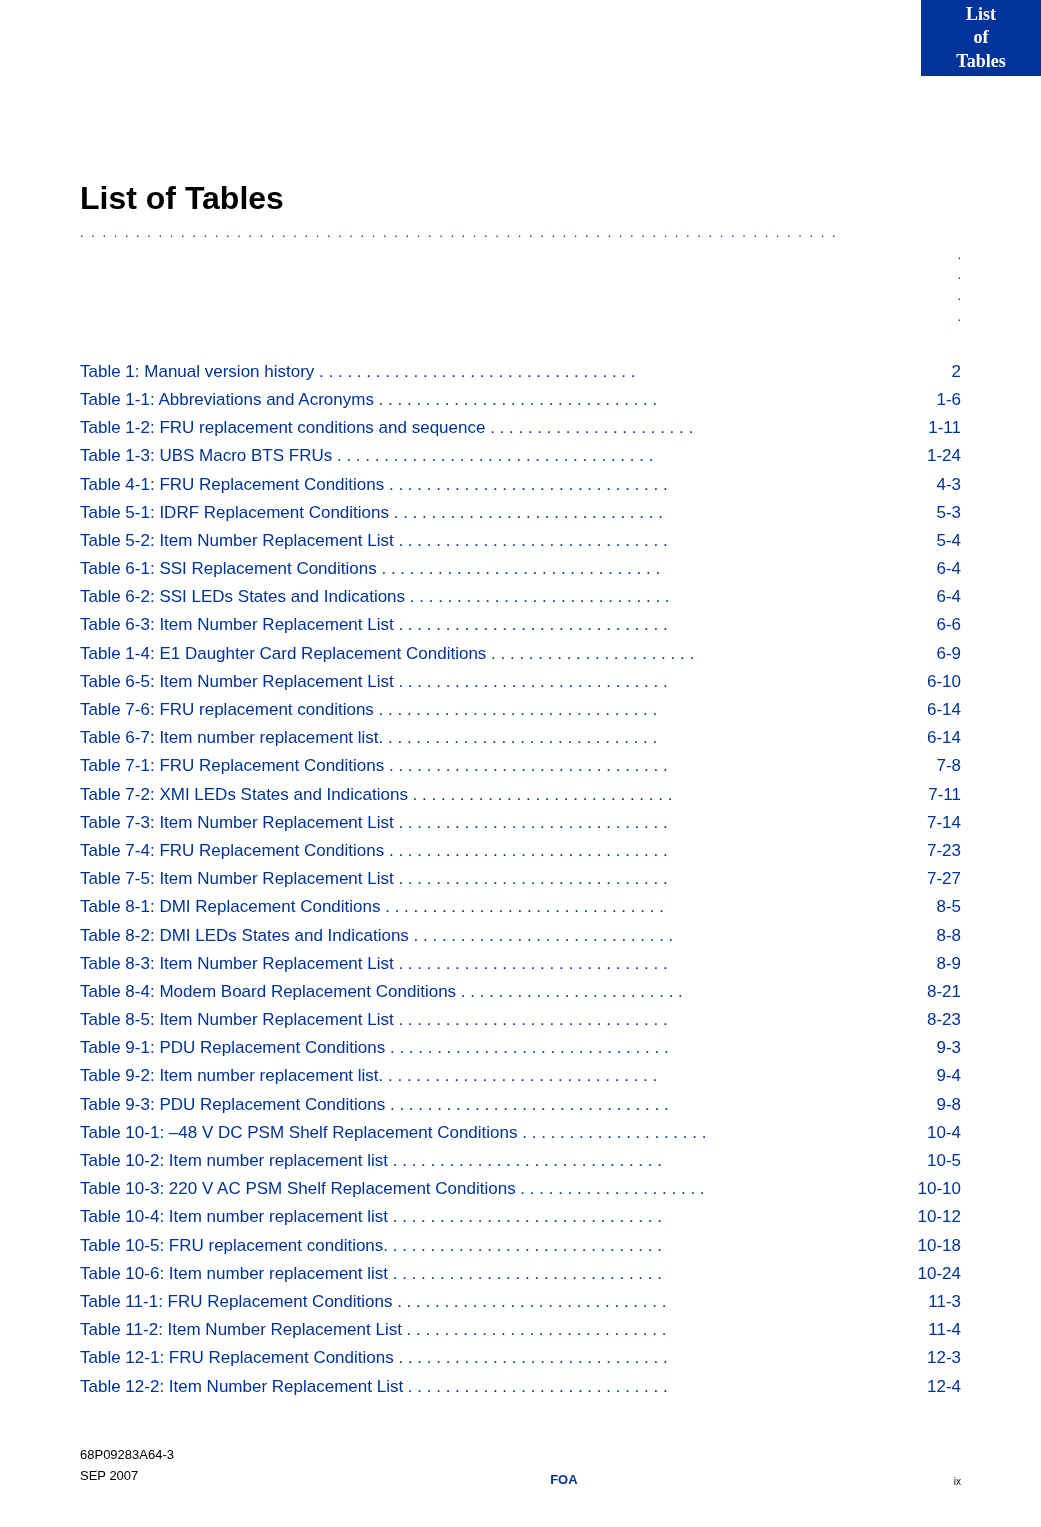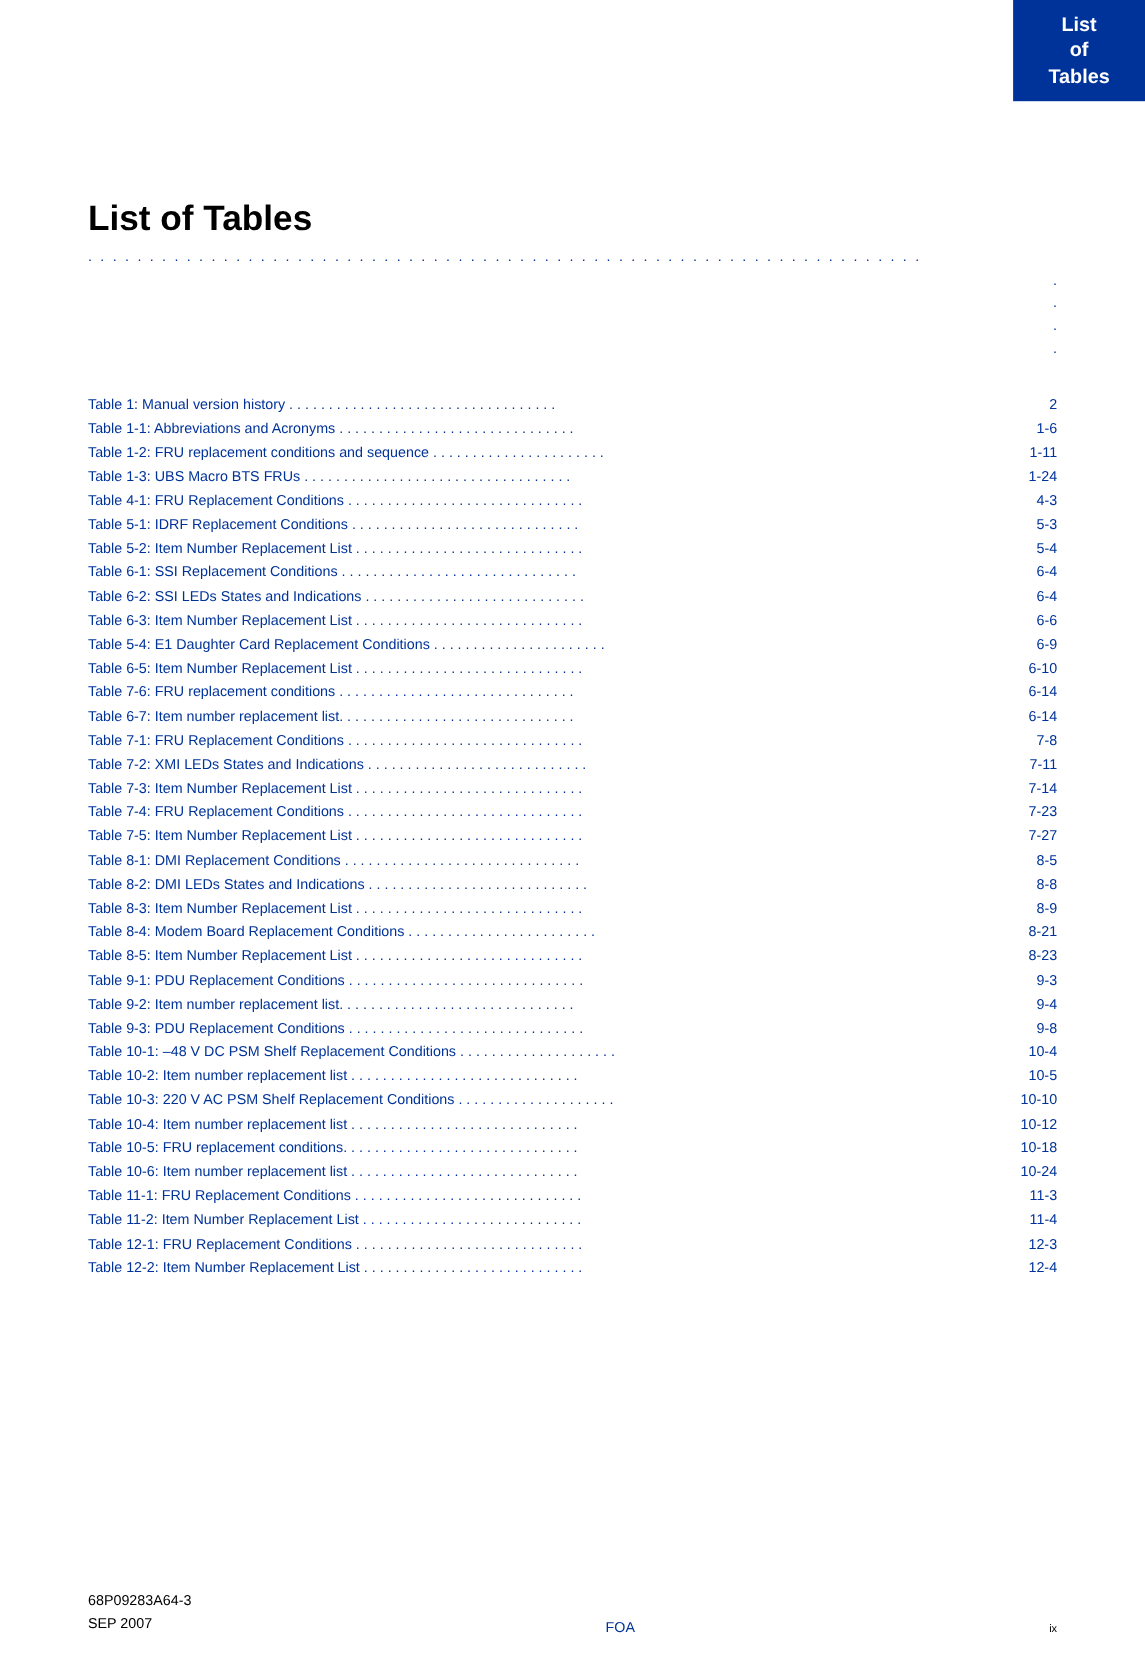--- a/index.html
+++ b/index.html
@@ -18,28 +18,29 @@
       font-size: 14px;
     }
 
     .header-tab {
       position: absolute;
       top: 0;
       right: 0;
       background: #003399;
       color: #ffffff;
       width: 120px;
-      height: 92px;
+      height: 76px;
       display: flex;
       align-items: center;
       justify-content: center;
       text-align: center;
       font-size: 18px;
       font-weight: bold;
       line-height: 1.3;
+      font-family: Liberation Serif, serif;
     }
 
     .page-content {
       padding: 100px 80px 80px 80px;
     }
 
     .page-title {
       font-size: 32px;
       font-weight: bold;
       color: #000000;
@@ -64,21 +65,21 @@
     .table-list {
       margin-top: 20px;
     }
 
     .table-entry {
       display: flex;
       justify-content: space-between;
       align-items: center;
       margin-bottom: 1px;
       color: #003399;
-      font-size: 13px;
+      font-size: 17px;
       line-height: 1.6;
       gap: 19px;
     }
 
     .table-entry .entry-label {
       flex: 1;
     }
 
     .table-entry .entry-page {
       min-width: 50px;
@@ -98,21 +99,21 @@
 
     .footer-left {
       font-size: 13px;
       line-height: 1.6;
       color: #000000;
       margin-top: 34px;
     }
 
     .footer-center {
       font-size: 13px;
-      font-weight: normal;
+      font-weight: bold;
       color: #003399;
       text-align: center;
     }
 
     .footer-right {
       font-size: 10px;
       color: #000000;
     }
 
     .decoration-area {
@@ -179,21 +180,21 @@
       </div>
       <div class="table-entry">
         <span class="entry-label">Table 6-2: SSI LEDs States and Indications . . . . . . . . . . . . . . . . . . . . . . . . . . . .</span>
         <span class="entry-page">6-4</span>
       </div>
       <div class="table-entry">
         <span class="entry-label">Table 6-3: Item Number Replacement List . . . . . . . . . . . . . . . . . . . . . . . . . . . . .</span>
         <span class="entry-page">6-6</span>
       </div>
       <div class="table-entry">
-        <span class="entry-label">Table 5-4: E1 Daughter Card Replacement Conditions . . . . . . . . . . . . . . . . . . . . . .</span>
+        <span class="entry-label">Table 1-4: E1 Daughter Card Replacement Conditions . . . . . . . . . . . . . . . . . . . . . .</span>
         <span class="entry-page">6-9</span>
       </div>
       <div class="table-entry">
         <span class="entry-label">Table 6-5: Item Number Replacement List . . . . . . . . . . . . . . . . . . . . . . . . . . . . .</span>
         <span class="entry-page">6-10</span>
       </div>
       <div class="table-entry">
         <span class="entry-label">Table 7-6: FRU replacement conditions . . . . . . . . . . . . . . . . . . . . . . . . . . . . . .</span>
         <span class="entry-page">6-14</span>
       </div>

